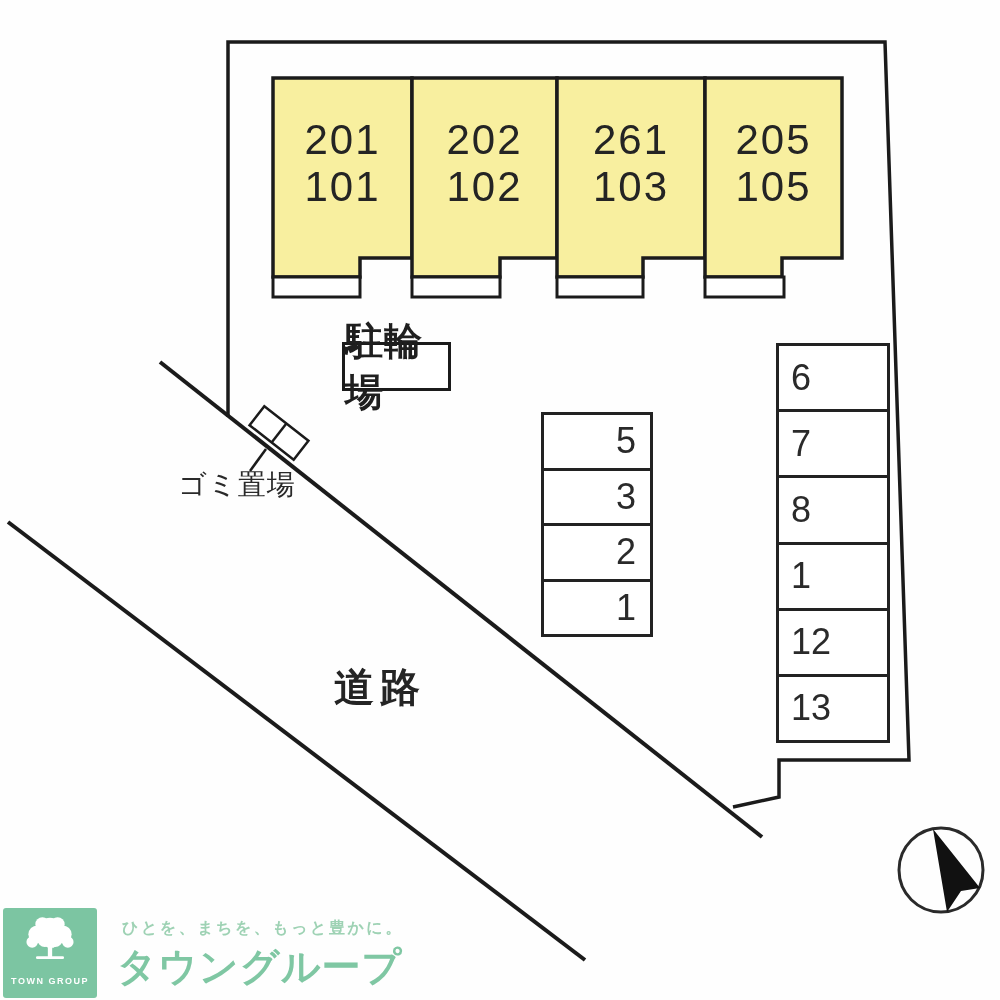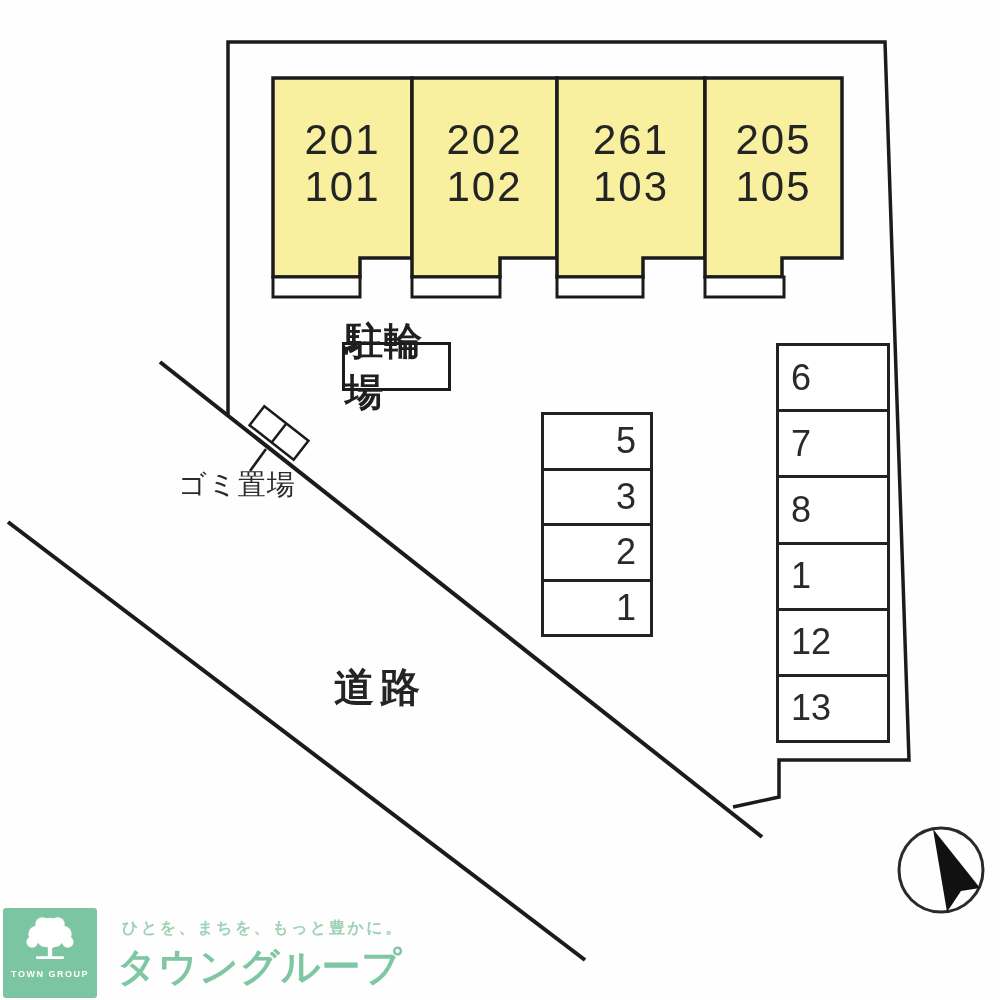--- a/index.html
+++ b/index.html
@@ -33,21 +33,21 @@
   .pcell:first-child{border-top:none;}
   .pcol-mid .pcell{justify-content:flex-end;padding-right:14px;}
   .pcol-right .pcell{justify-content:flex-start;padding-left:12px;}
   .logo-square{
     position:absolute;left:3px;top:908px;width:94px;height:90px;background:#7cc5a2;
     border-radius:3px;display:flex;flex-direction:column;align-items:center;justify-content:flex-end;
   }
   .logo-square svg{position:absolute;top:6px;left:50%;transform:translateX(-50%);}
   .logo-square .logo-text{
     position:relative;color:#fff;font-size:9px;font-weight:bold;letter-spacing:1.5px;
-    margin-bottom:19px;white-space:nowrap;
+    margin-bottom:12px;white-space:nowrap;
   }
   .tagline{
     position:absolute;left:122px;top:918px;font-size:16px;font-weight:bold;
     color:#9ed2b4;letter-spacing:2.5px;white-space:nowrap;
   }
   .brand{
     position:absolute;left:117px;top:940px;font-size:39px;font-weight:bold;
     color:#7fc7a3;letter-spacing:1px;white-space:nowrap;
   }
 </style>

